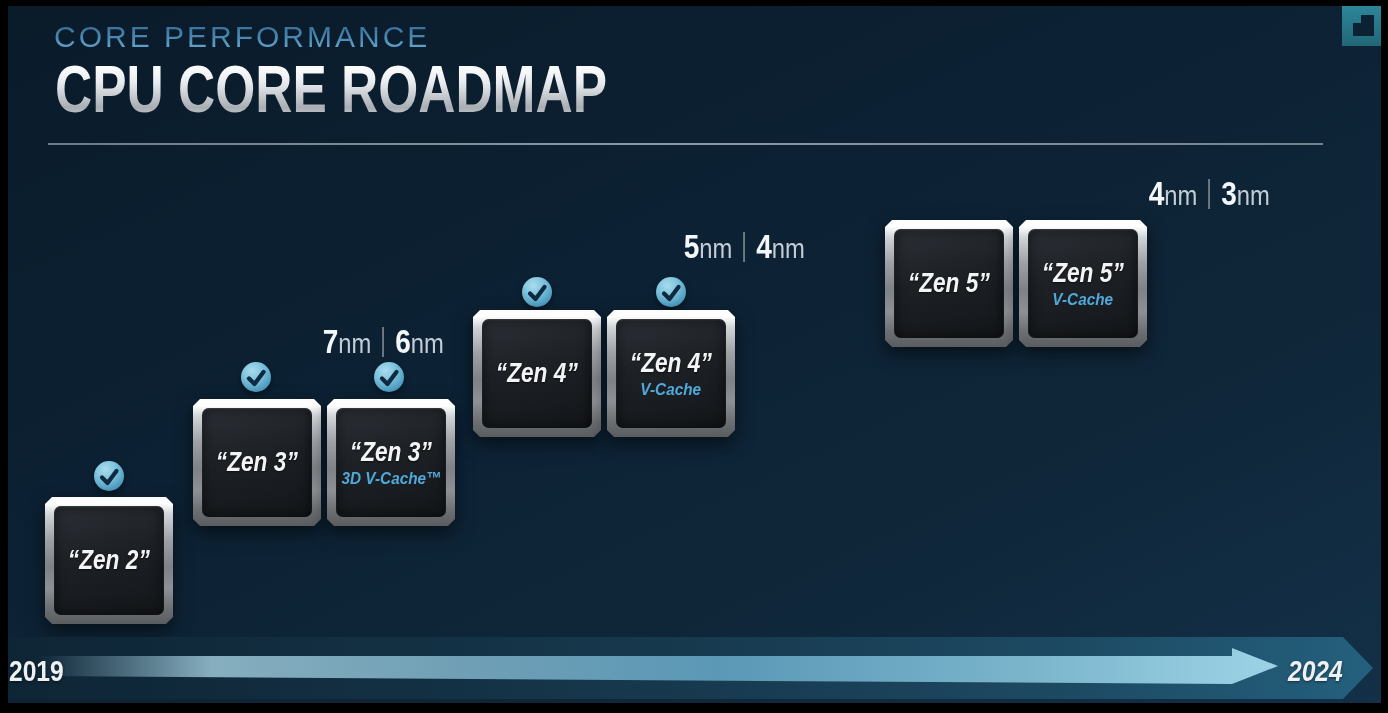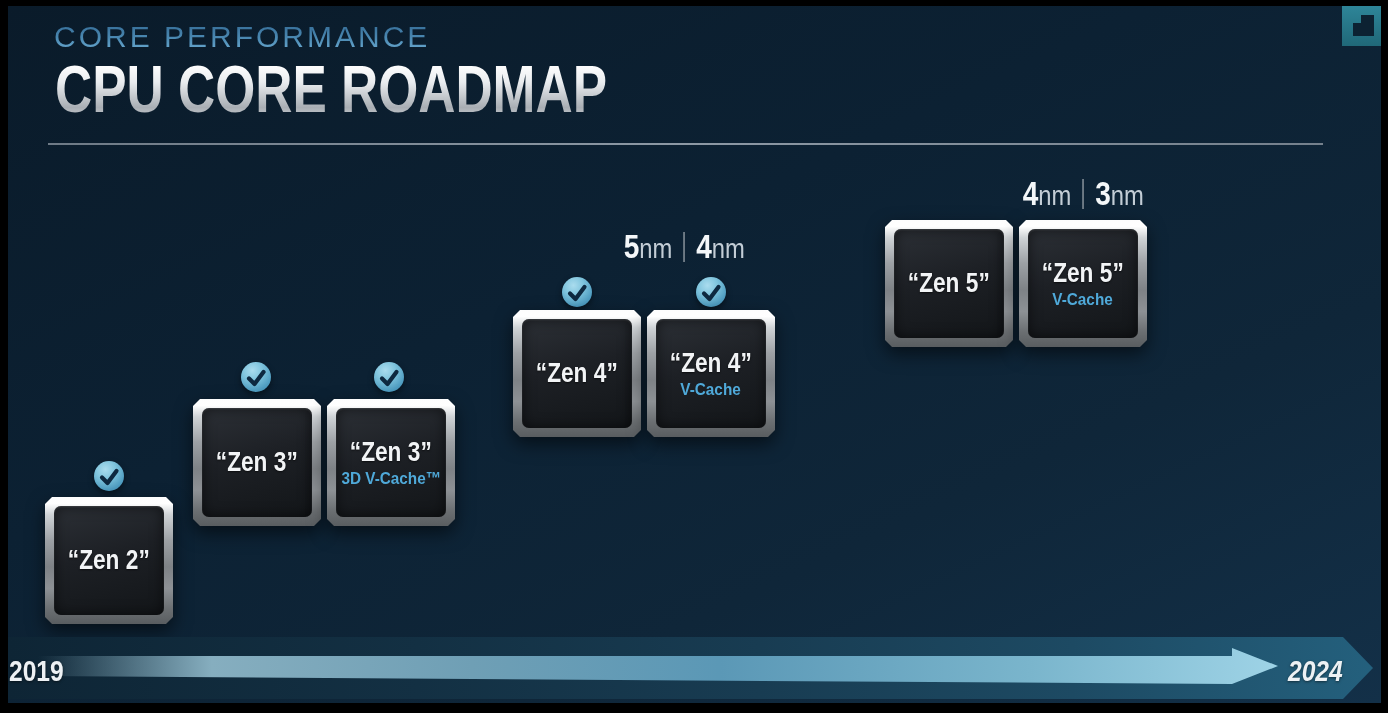--- a/index.html
+++ b/index.html
@@ -40,20 +40,21 @@
     position:absolute;left:11px;top:9px;width:21px;height:21px;
     background:#0c2232;
     clip-path:polygon(0 100%,0 38%,38% 38%,38% 0,100% 0,100% 100%);
   }
   
   .group{position:absolute;}
   .chiprow{display:flex;gap:6px;}
   .chip{
     position:relative;width:128px;height:127px;flex:0 0 auto;
     filter:drop-shadow(0 7px 9px rgba(0,0,0,0.55));
+    font-style:italic;
   }
   .chip-frame{
     position:absolute;inset:0;
     clip-path:polygon(7px 0,calc(100% - 7px) 0,100% 7px,100% calc(100% - 7px),calc(100% - 7px) 100%,7px 100%,0 calc(100% - 7px),0 7px);
     background:linear-gradient(180deg,#fdfdfd 0%,#ffffff 5%,#cfd3d6 14%,#9da1a5 34%,#7e8286 55%,#8d9195 72%,#6b6f72 88%,#595d60 100%);
   }
   .chip-inner{
     position:absolute;inset:9px;border-radius:7px;
     background:linear-gradient(165deg,#2c3036 0%,#1d2025 45%,#131619 100%);
     box-shadow:inset 0 1px 2px rgba(255,255,255,0.14), inset 0 0 14px rgba(0,0,0,0.6);
@@ -62,21 +63,21 @@
   .chip-name{
     font-size:27px;font-weight:700;color:#f2f4f6;white-space:nowrap;
     transform:scaleX(0.84);line-height:1;
     text-shadow:0 1px 2px rgba(0,0,0,0.6);
   }
   .chip-sub{
     font-size:17px;font-weight:700;color:#4fa9d9;white-space:nowrap;
     transform:scaleX(0.9);line-height:1;
   }
   
-  .plabel{position:absolute;left:0;right:0;text-align:center;white-space:nowrap;line-height:1;}
+  .plabel{position:absolute;left:0;right:0;text-align:right;white-space:nowrap;line-height:1;}
   .pl-inner{display:inline-block;transform:scaleX(0.85);}
   .pl-num{font-size:33px;font-weight:700;color:#f4f7f9;}
   .pl-unit{font-size:28px;font-weight:400;color:#c3cdd6;}
   .pl-div{
     display:inline-block;width:2px;height:30px;background:#79858f;
     margin:0 13px;vertical-align:-4px;
   }
   
   .check{
     position:absolute;width:30px;height:30px;border-radius:50%;
@@ -127,20 +128,23 @@
         <div class="chip-frame">
           <div class="chip-inner">
             <div class="chip-name">“Zen 2”</div>
           </div>
         </div>
       </div>
     </div>
   </section>
 
   <section class="group" style="left:185px;top:393px;width:262px;">
+    <div class="plabel" style="top:-74px;">
+      <span class="pl-inner"><span class="pl-num">7</span><span class="pl-unit">nm</span><span class="pl-div"></span><span class="pl-num">6</span><span class="pl-unit">nm</span></span>
+    </div>
     <span class="check" style="left:48px;top:-37px;">
       <svg width="30" height="30" viewBox="0 0 30 30">
           <polyline points="8,16.5 13.5,22 22.5,10" fill="none" stroke="#0e2940" stroke-width="4.2" stroke-linecap="round" stroke-linejoin="round"></polyline>
         </svg>
     </span>
     <span class="check" style="left:181px;top:-37px;">
       <svg width="30" height="30" viewBox="0 0 30 30">
           <polyline points="8,16.5 13.5,22 22.5,10" fill="none" stroke="#0e2940" stroke-width="4.2" stroke-linecap="round" stroke-linejoin="round"></polyline>
         </svg>
     </span>
@@ -156,21 +160,21 @@
         <div class="chip-frame">
           <div class="chip-inner">
             <div class="chip-name">“Zen 3”</div>
             <div class="chip-sub">3D V-Cache™</div>
           </div>
         </div>
       </div>
     </div>
   </section>
 
-  <section class="group" style="left:465px;top:304px;width:343px;margin-left:40px;">
+  <section class="group" style="left:465px;top:304px;width:343px;">
     <div class="plabel" style="top:-80px;">
       <span class="pl-inner"><span class="pl-num">5</span><span class="pl-unit">nm</span><span class="pl-div"></span><span class="pl-num">4</span><span class="pl-unit">nm</span></span>
     </div>
     <span class="check" style="left:49px;top:-33px;">
       <svg width="30" height="30" viewBox="0 0 30 30">
           <polyline points="8,16.5 13.5,22 22.5,10" fill="none" stroke="#0e2940" stroke-width="4.2" stroke-linecap="round" stroke-linejoin="round"></polyline>
         </svg>
     </span>
     <span class="check" style="left:183px;top:-33px;">
       <svg width="30" height="30" viewBox="0 0 30 30">

